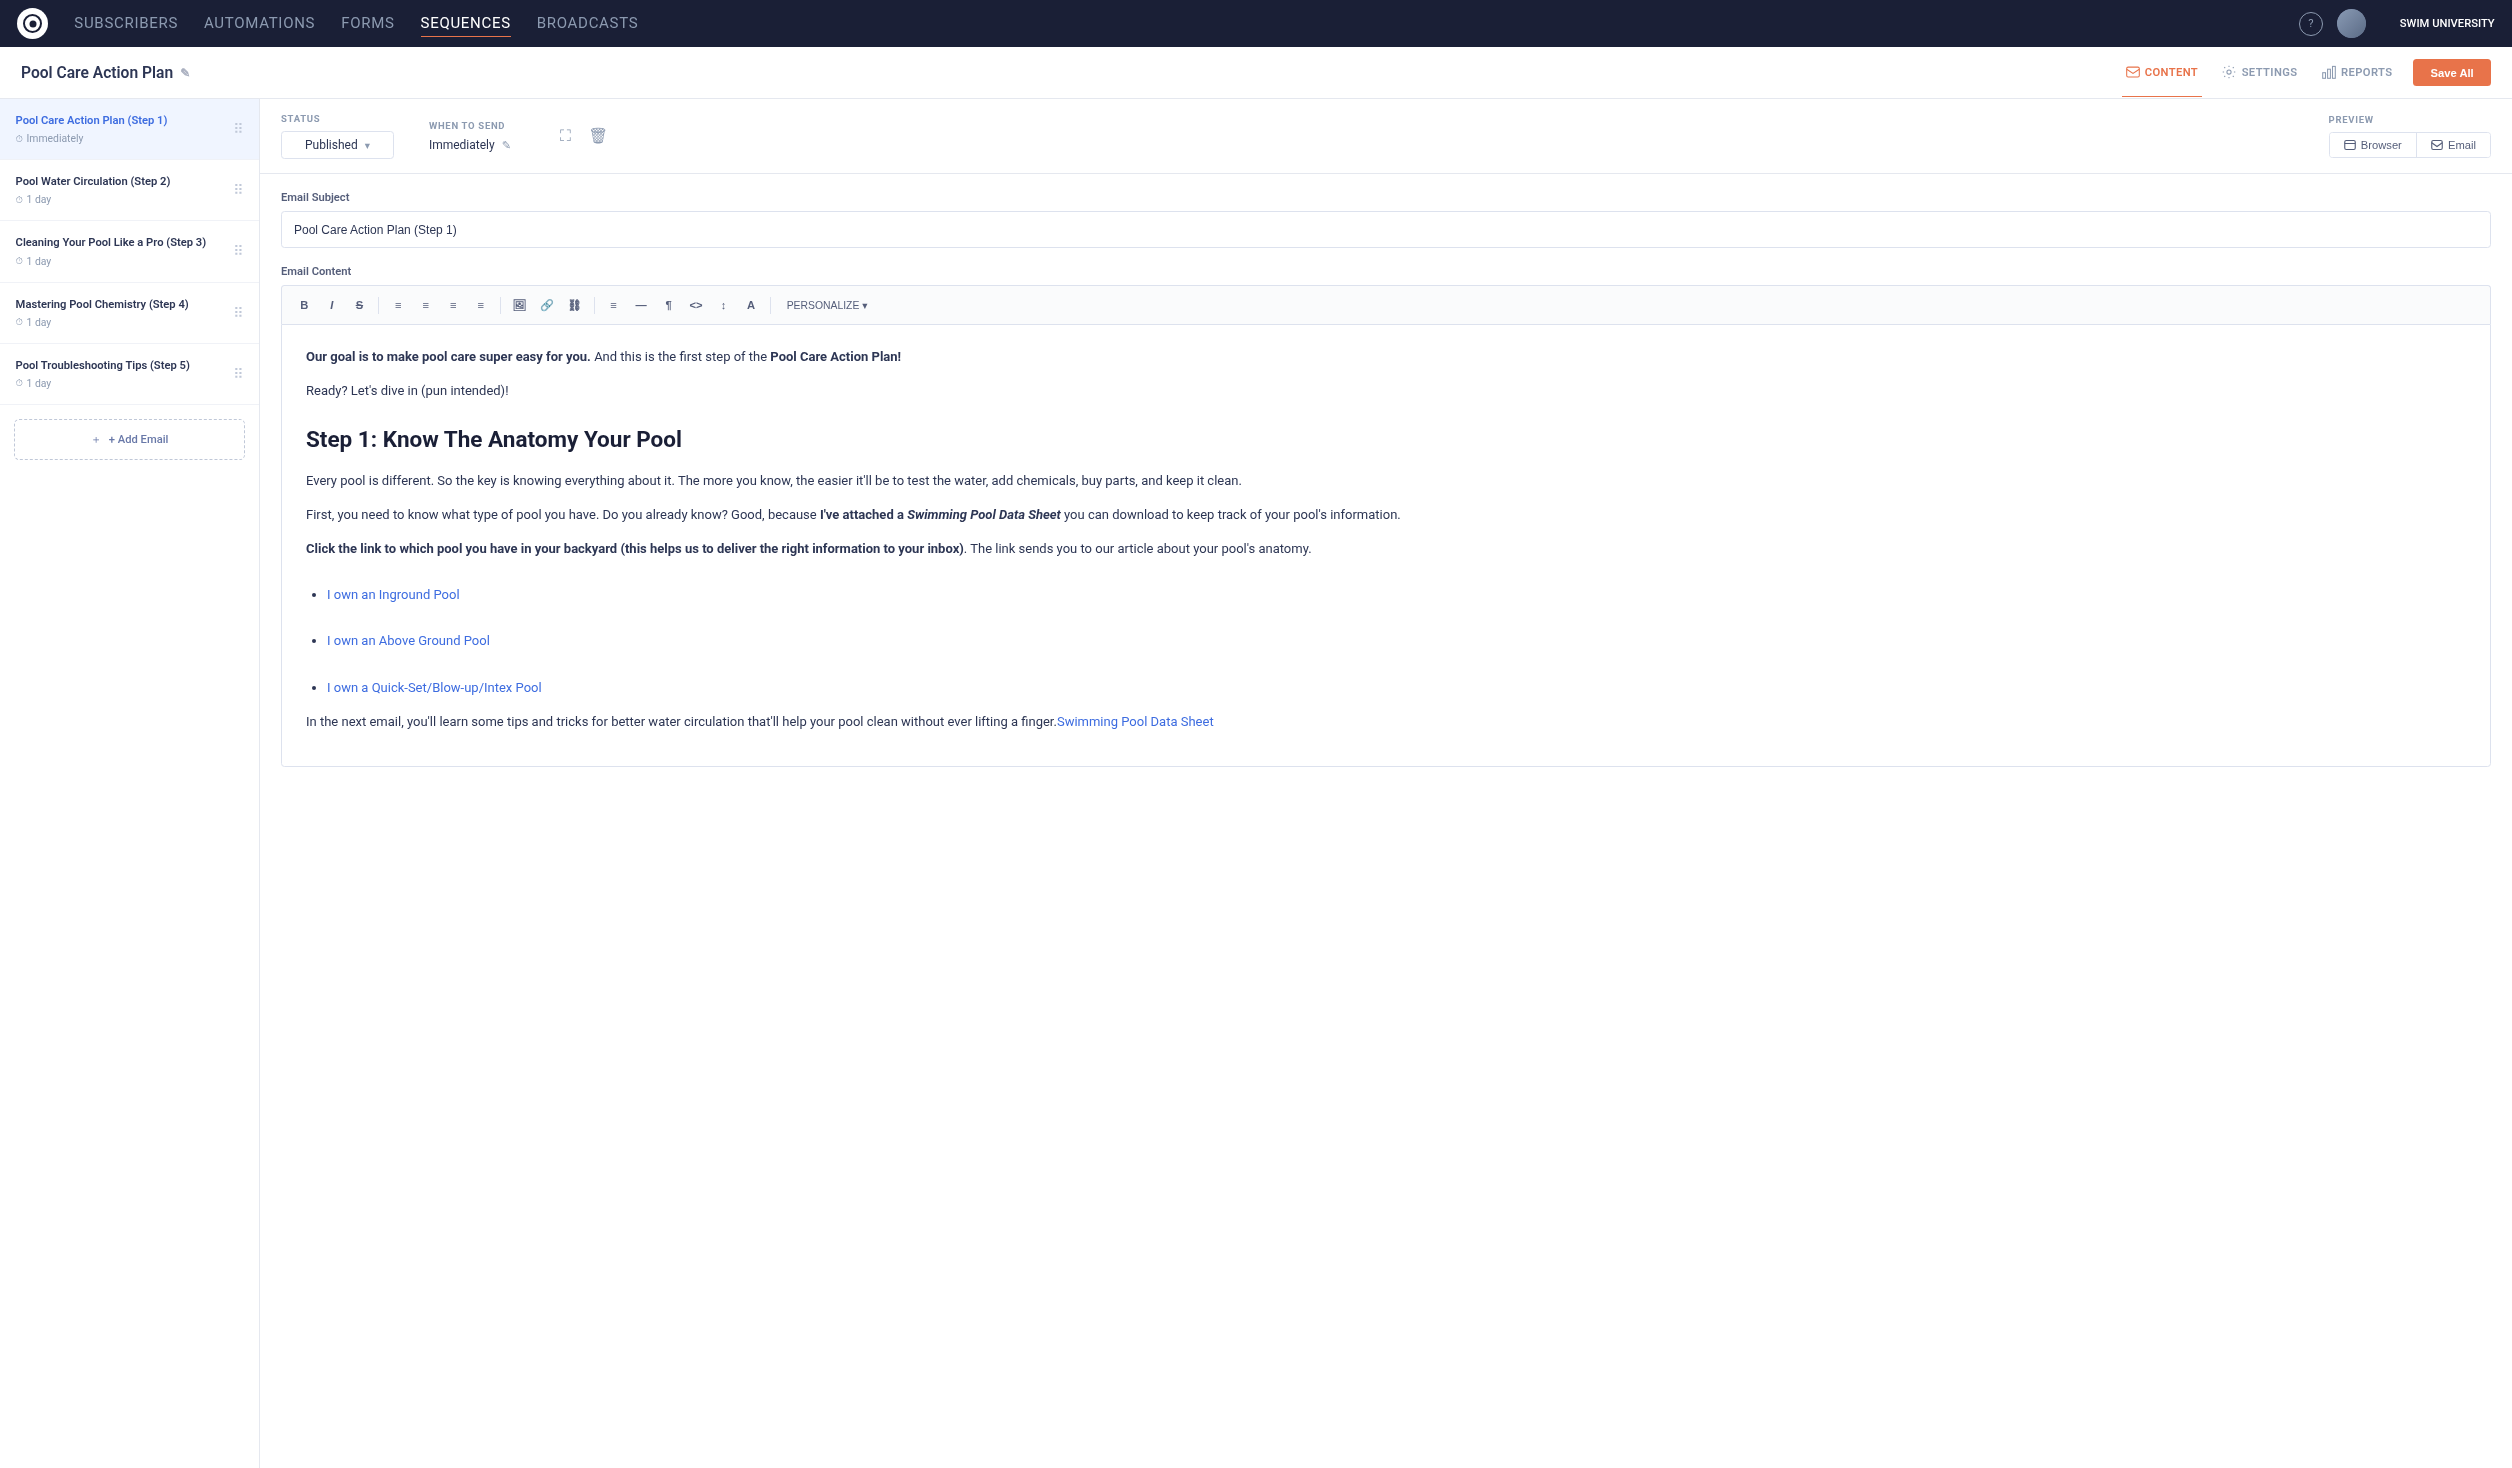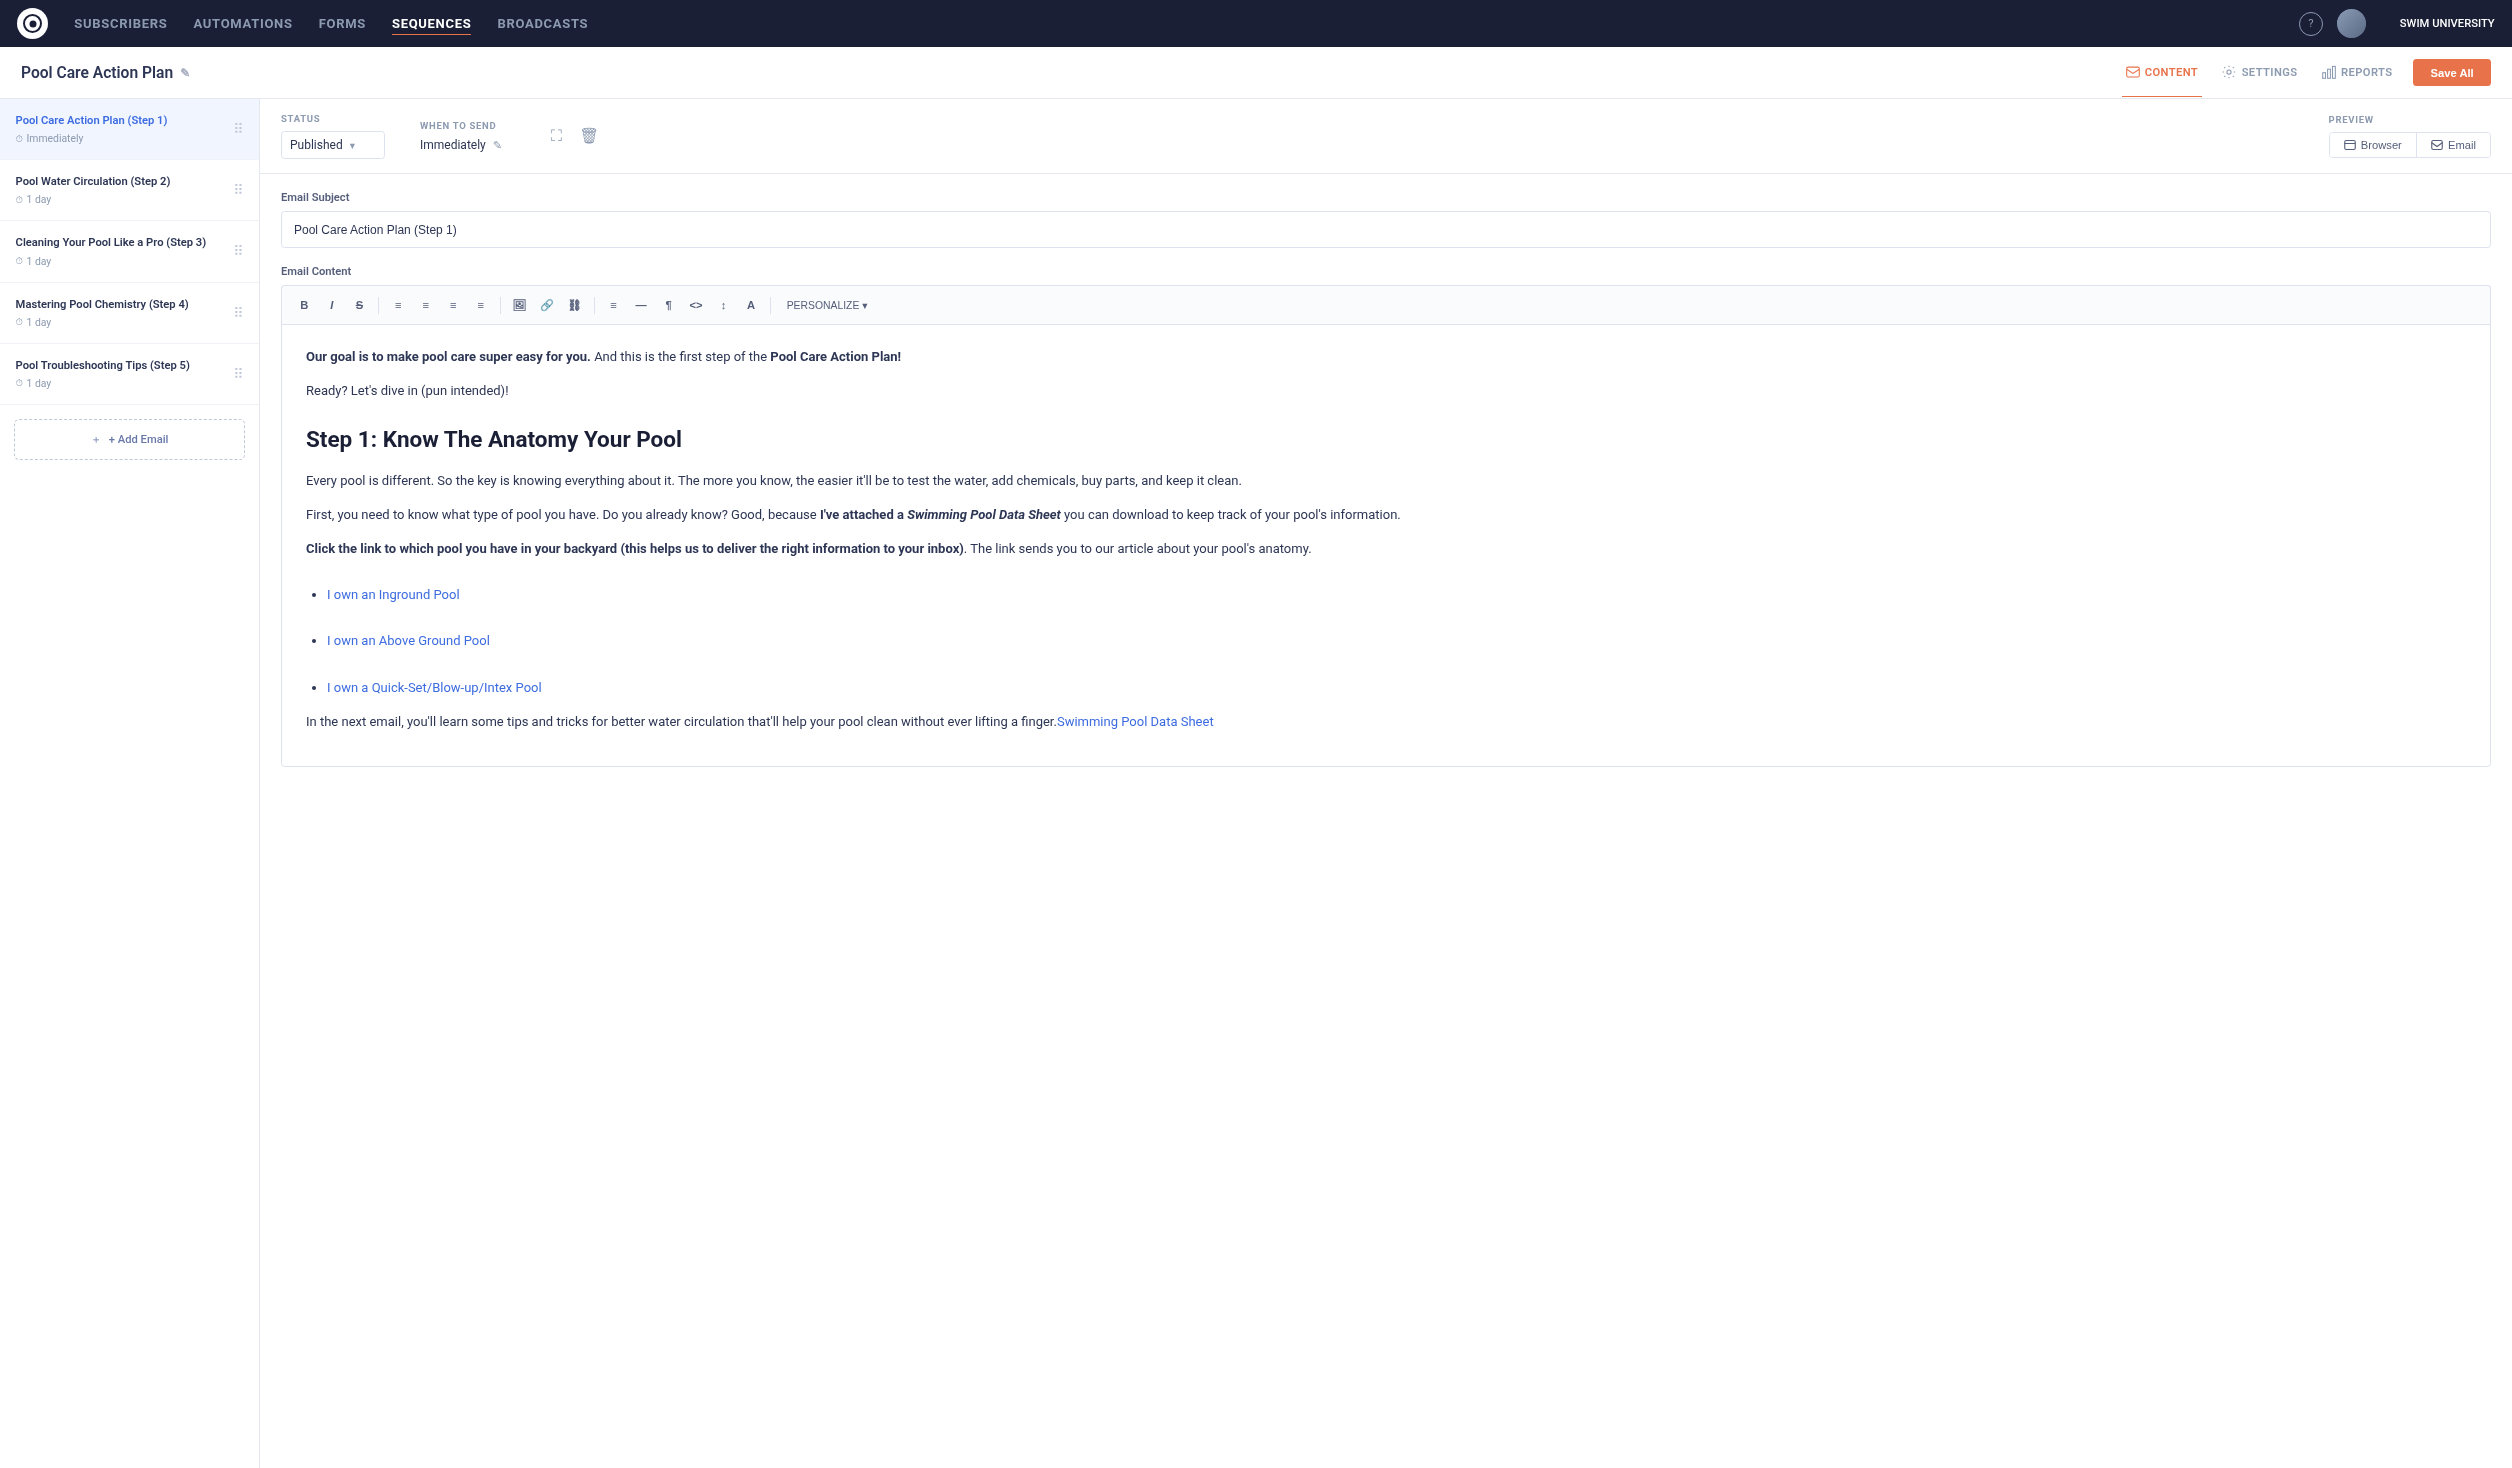--- a/index.html
+++ b/index.html
@@ -32,22 +32,22 @@
       position: absolute;
       top: 50%; left: 50%;
       transform: translate(-50%, -50%);
       width: 7px; height: 7px;
       background: #1a1f36;
       border-radius: 50%;
     }
     .nav-items { display: flex; gap: 26px; flex: 1; }
     .nav-item {
       color: #8c9ab0;
-      font-size: 13px;
-      font-weight: 700;
+      font-size: 15px;
+      font-weight: 400;
       letter-spacing: 0.7px;
       text-transform: uppercase;
       cursor: pointer;
       padding: 3.5px 0;
       border-bottom: 1.7px solid transparent;
     }
     .nav-item.active {
       color: white;
       border-bottom-color: #e8734a;
     }
@@ -213,21 +213,21 @@
       color: #8c9ab0;
       text-transform: uppercase;
       margin-bottom: 7px;
     }
     .status-dropdown {
       display: flex;
       align-items: center;
       gap: 7px;
       border: 0.9px solid #dde2ee;
       border-radius: 3.5px;
-      padding: 6px 8px;
+      padding: 6px 23px;
       font-size: 12px;
       color: #2d3654;
       cursor: pointer;
       background: white;
       min-width: 104px;
     }
     .status-dropdown .chevron { color: #8c9ab0; font-size: 10.4px; }
     .when-to-send-val {
       display: flex; align-items: center; gap: 7px;
       font-size: 12px; color: #2d3654;

